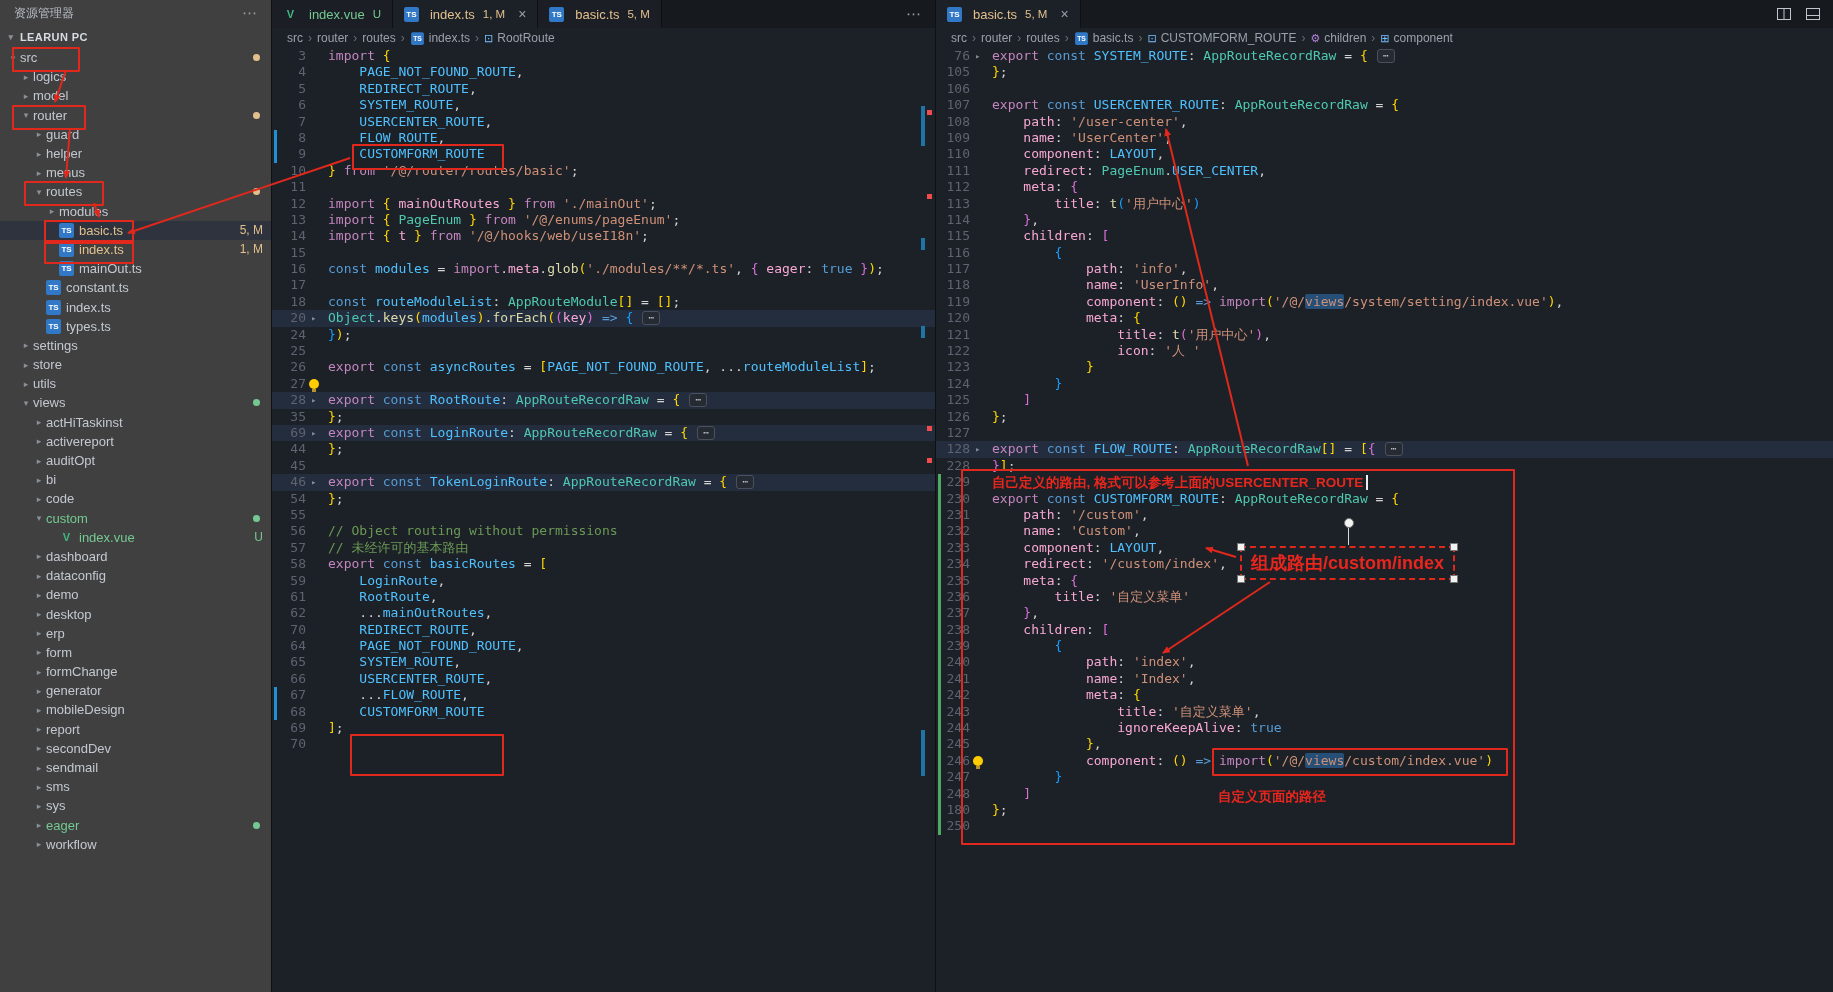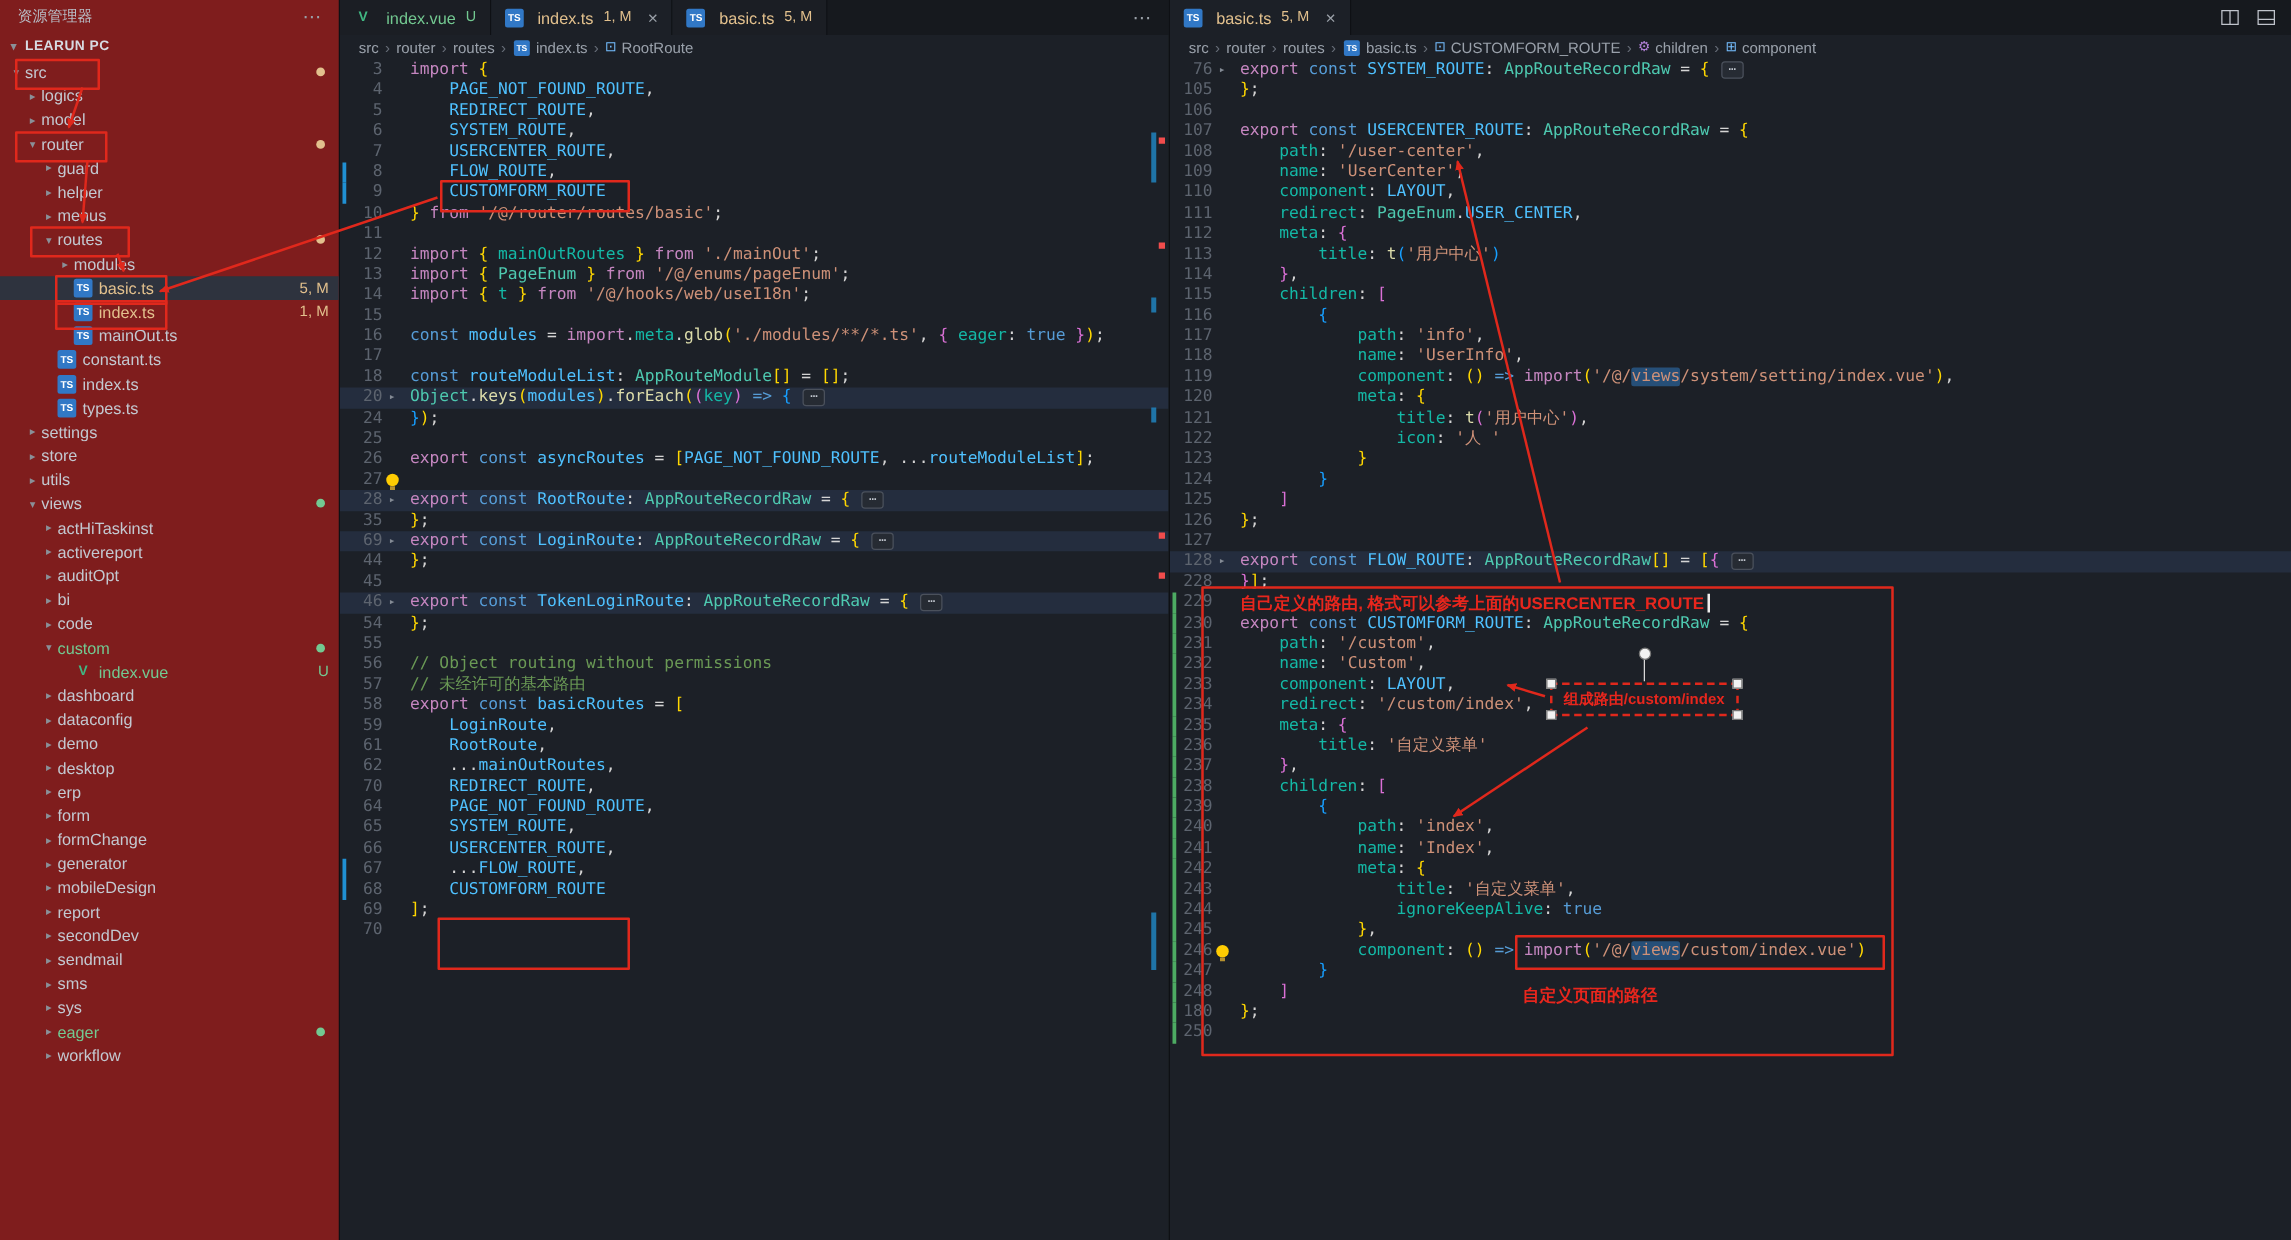--- a/index.html
+++ b/index.html
@@ -1,19 +1,19 @@
 <!DOCTYPE html>
 <html><head>
 <meta charset="utf-8">
 <style>
   html,body{margin:0;padding:0;background:#101216;}
   #app{position:relative;width:1833px;height:992px;overflow:hidden;background:#1c2027;
        font-family:"Liberation Sans",sans-serif;-webkit-font-smoothing:antialiased;}
   
-  #sidebar{position:absolute;left:0;top:0;width:272px;height:992px;background:#7f1d1d;border-right:1px solid #0e1014;box-sizing:border-box;}
+  #sidebar{position:absolute;left:0;top:0;width:272px;height:992px;background:#404040;border-right:1px solid #0e1014;box-sizing:border-box;}
   .sb-header{height:26px;display:flex;align-items:center;padding:0 14px;color:#b8bdc6;font-size:12px;}
   .sb-header .more{margin-left:auto;color:#9aa0a8;font-size:15px;cursor:pointer;}
   .sb-section{height:22px;display:flex;align-items:center;font-weight:bold;font-size:11px;color:#d7dbe2;padding:0 4px;letter-spacing:.4px;}
   .sb-section .tchev{margin-right:2px;}
   .trow{display:flex;align-items:center;height:19.2px;font-size:13px;color:#c3c8d0;cursor:pointer;white-space:nowrap;}
   .trow.sel{background:#2e333e;}
   .tchev{width:14px;flex:none;color:#8a9098;font-size:9px;text-align:center;}
   .ficon{flex:none;display:inline-flex;align-items:center;justify-content:center;}
   .ficon.fts{width:15px;height:15px;background:#3178c6;color:#fff;font-size:8px;font-weight:bold;border-radius:2px;margin-right:5px;font-family:"Liberation Sans",sans-serif;}
   .ficon.fvue{width:15px;height:15px;color:#41b883;font-size:11px;font-weight:bold;margin-right:5px;}
@@ -44,33 +44,33 @@
   .ficon.small{transform:scale(.85);margin-right:0;}
   
   .code-wrap{position:absolute;top:48px;left:0;right:0;bottom:0;overflow:hidden;}
   .row{position:relative;height:16.4px;font-family:"DejaVu Sans Mono",monospace;font-size:13px;line-height:16.4px;}
   .row.fbg{background:rgba(70,100,155,.20);}
   .ln{position:absolute;left:0;top:0;width:34px;text-align:right;color:#5d646f;}
   .fch{position:absolute;left:39px;top:0;color:#848b95;font-size:9px;}
   .gitb{position:absolute;left:2px;top:0;bottom:0;width:3px;}
   .gitb.mod{background:#2090d3;} .gitb.add{background:#4dab63;}
   .ct{position:absolute;left:56px;top:0;white-space:pre;color:#d4d4d4;}
-  .tk-k{color:#c586c0}.tk-b{color:#569cd6}.tk-v{color:#14b8a6}.tk-c{color:#4fc1ff}
+  .tk-k{color:#c586c0}.tk-b{color:#569cd6}.tk-v{color:#f9a8d4}.tk-c{color:#4fc1ff}
   .tk-t{color:#4ec9b0}.tk-f{color:#dcdcaa}.tk-s{color:#ce9178}.tk-cm{color:#6a9955}
   .tk-p{color:#d4d4d4}.tk-g{color:#ffd700}.tk-o{color:#da70d6}.tk-bl{color:#179fff}.tk-w{color:#d4d4d4}
   .tk-shl{color:#ce9178;background:#264f78;border-radius:2px;}
   .fold-badge{display:inline-block;margin-left:9px;padding:0 5px;border:1px solid #4b515c;border-radius:3px;background:#262b33;color:#c3c8d0;font-size:10px;line-height:12px;vertical-align:1px;}
   .bulb{position:absolute;left:37px;top:3px;width:10px;height:10px;border-radius:50%;background:#ffcc02;}
   .bulb::after{content:"";position:absolute;left:3px;top:10px;width:4px;height:3px;background:#b8922f;}
   
   #overlay{position:absolute;inset:0;pointer-events:none;}
   .abox{position:absolute;border:2px solid #e0281c;border-radius:1px;}
   .antext{position:absolute;color:#e8261d;font-weight:bold;font-size:13.5px;white-space:nowrap;font-family:"Liberation Sans",sans-serif;}
   .caret{display:inline-block;width:2px;height:15px;background:#eee;margin-left:3px;vertical-align:-3px;}
-  .compose{position:absolute;border:2px dashed #e0281c;color:#e8261d;font-size:12px;font-weight:bold;padding:3px 9px;white-space:nowrap;}
+  .compose{position:absolute;border:2px dashed #e0281c;color:#e8261d;font-size:18px;font-weight:bold;padding:3px 9px;white-space:nowrap;}
   .compose .h{position:absolute;width:6px;height:6px;background:#f2f2f2;border:1px solid #777;}
   .compose .h1{left:-5px;top:-5px}.compose .h2{right:-5px;top:-5px}
   .compose .h3{left:-5px;bottom:-5px}.compose .h4{right:-5px;bottom:-5px}
   .compose .stem{position:absolute;left:50%;top:-22px;width:1px;height:19px;background:#d8d8d8;}
   .compose .knob{position:absolute;left:calc(50% - 4px);top:-30px;width:8px;height:8px;border-radius:50%;background:#f2f2f2;border:1px solid #777;}
   .rm{position:absolute;}
   .al{stroke:#e0281c;stroke-width:2;marker-end:url(#ah);}
 </style>
 </head>
 <body>

